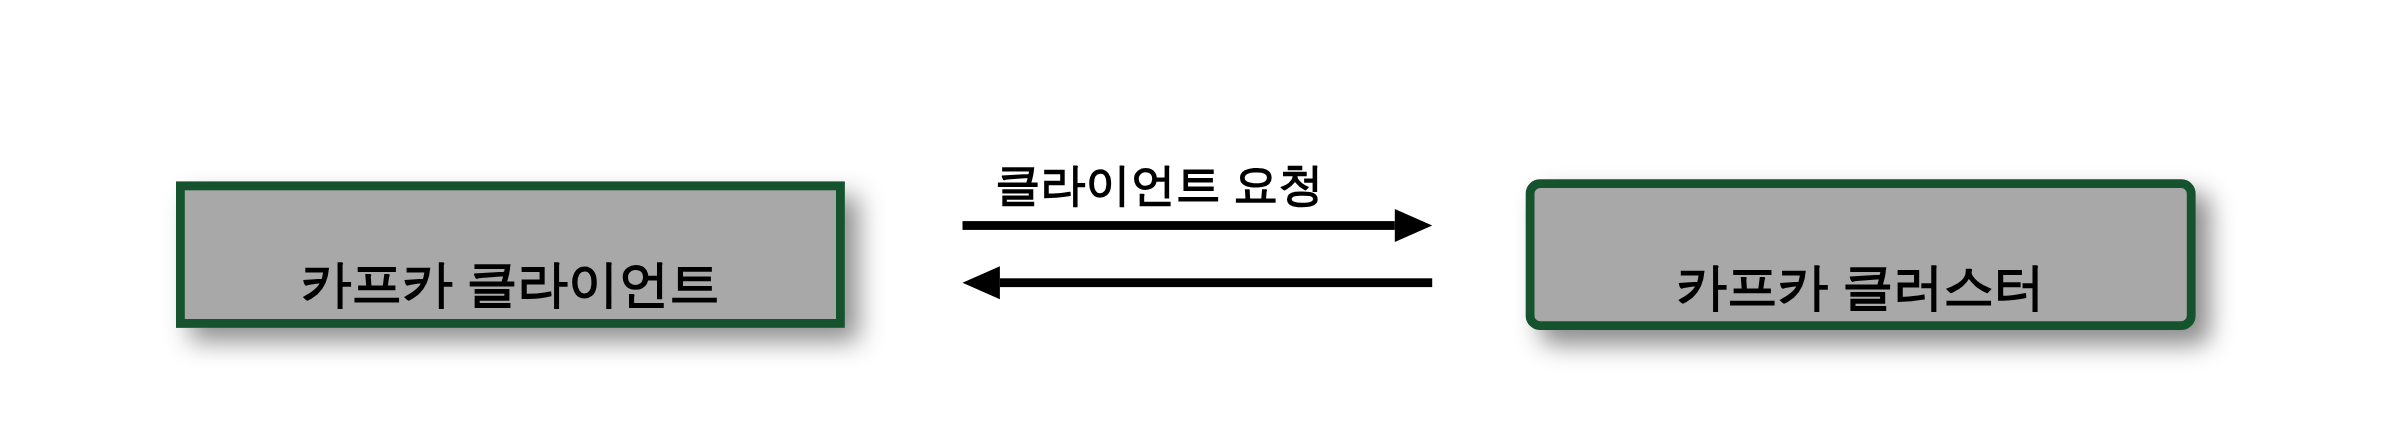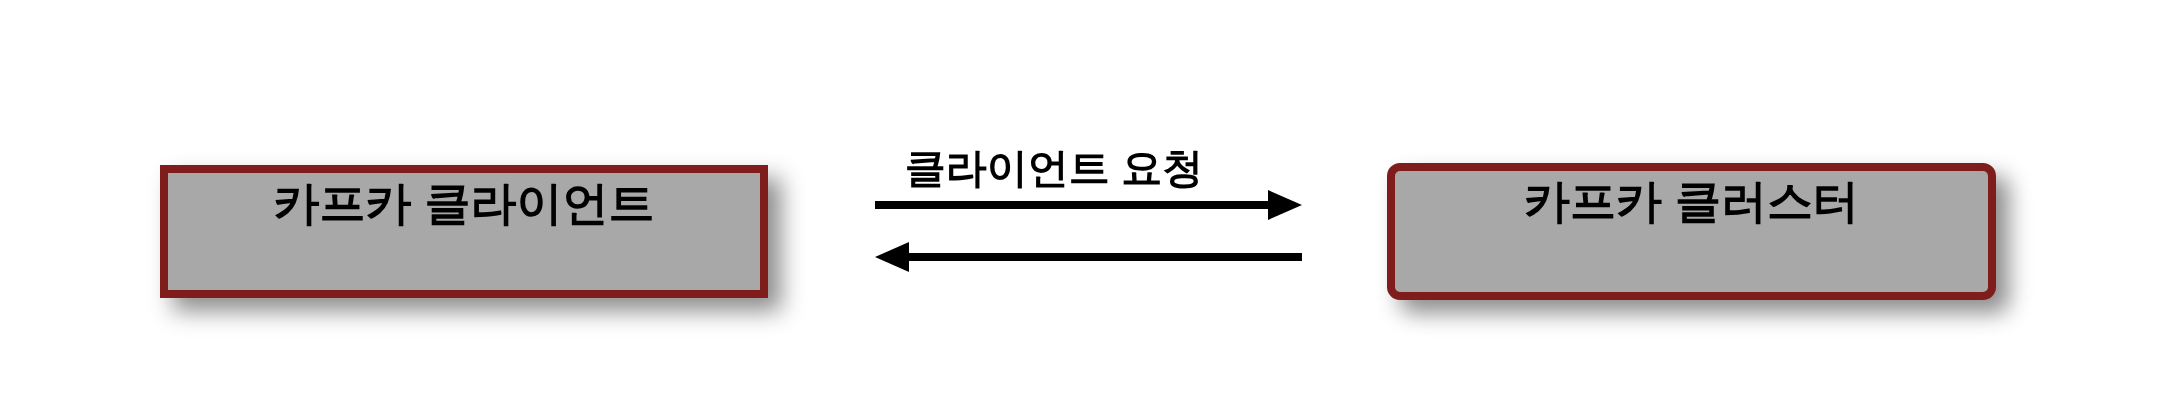--- a/index.html
+++ b/index.html
@@ -8,24 +8,24 @@
     width: 2184px;
     height: 406px;
     background: #ffffff;
     overflow: hidden;
     font-family: "Liberation Sans", "DejaVu Sans", sans-serif;
   }
   .node {
     position: absolute;
     box-sizing: border-box;
     background: #a8a8a8;
-    border: 8px solid #7f1d1d;
+    border: 8px solid #14532d;
     box-shadow: 13px 13px 22px rgba(0,0,0,0.45);
     display: flex;
-    align-items: flex-start;
+    align-items: flex-end;
     justify-content: center;
   }
   .node-left  { left: 160px;  top: 165px; width: 608px; height: 133px; }
   .node-right { left: 1387px; top: 163px; width: 609px; height: 137px; border-radius: 13px; }
   .node-label {
     font-size: 46px;
     font-weight: bold;
     color: #000000;
     letter-spacing: 0px;
     white-space: nowrap;

